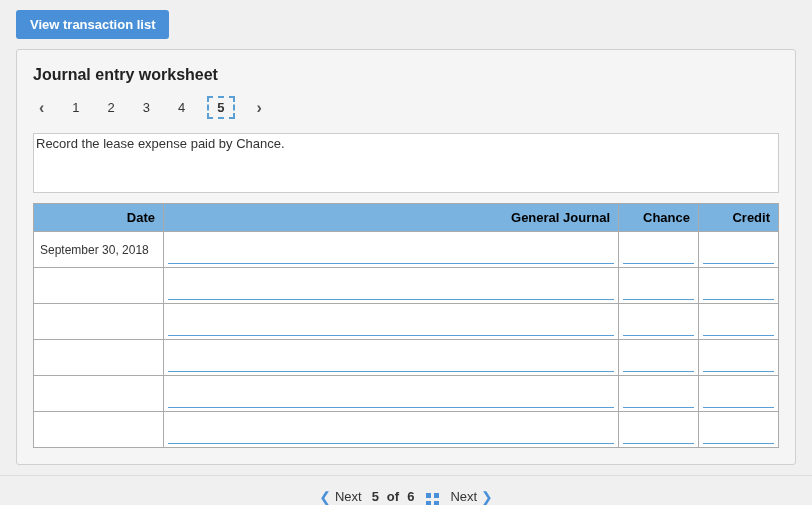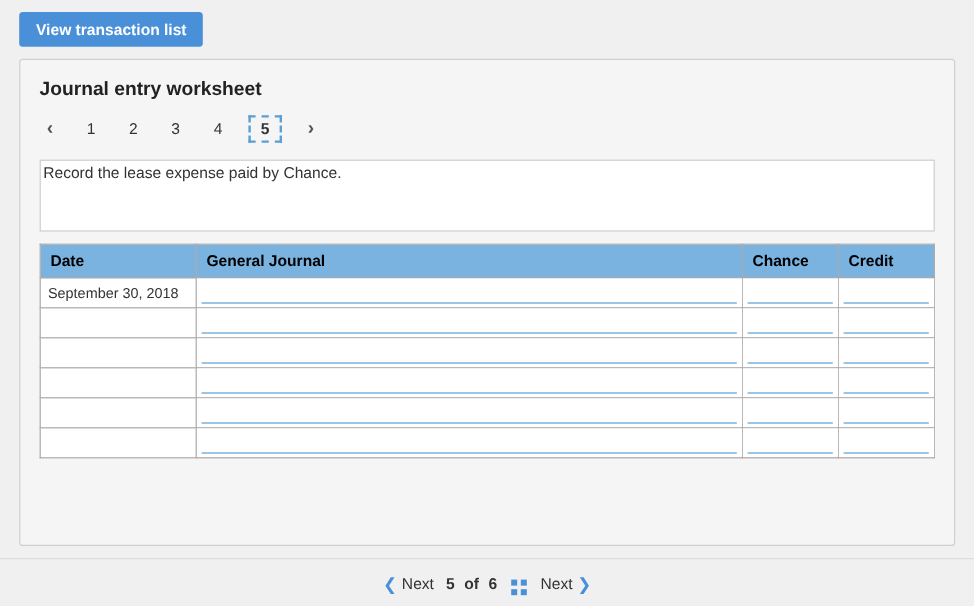--- a/index.html
+++ b/index.html
@@ -96,28 +96,28 @@
       width: 100%;
       border-collapse: collapse;
     }
 
     .journal-table th {
       background: #7ab3e0;
       color: #000;
       font-weight: bold;
       font-size: 13px;
       padding: 6px 8px;
-      text-align: left;
+      text-align: right;
       border: 1px solid #aaa;
     }
 
     .journal-table td {
       border: 1px solid #aaa;
       padding: 0;
-      height: 25px;
+      height: 36px;
       background: white;
       margin-left: 31px;
     }
 
     .journal-table td.date-cell {
       font-size: 12px;
       padding: 4px 6px;
       color: #333;
       width: 130px;
     }

